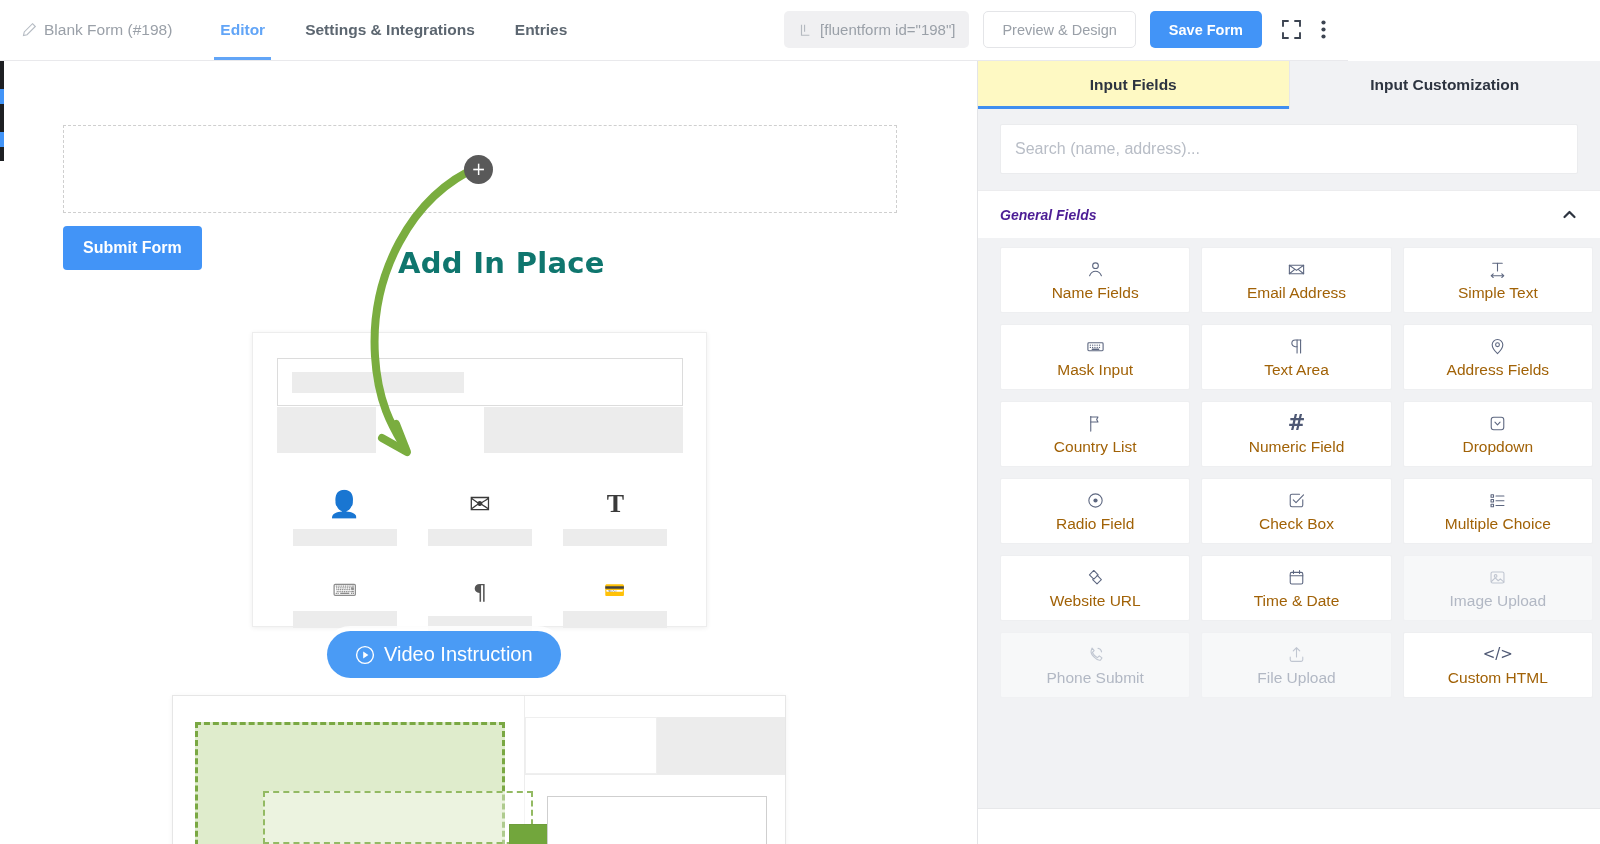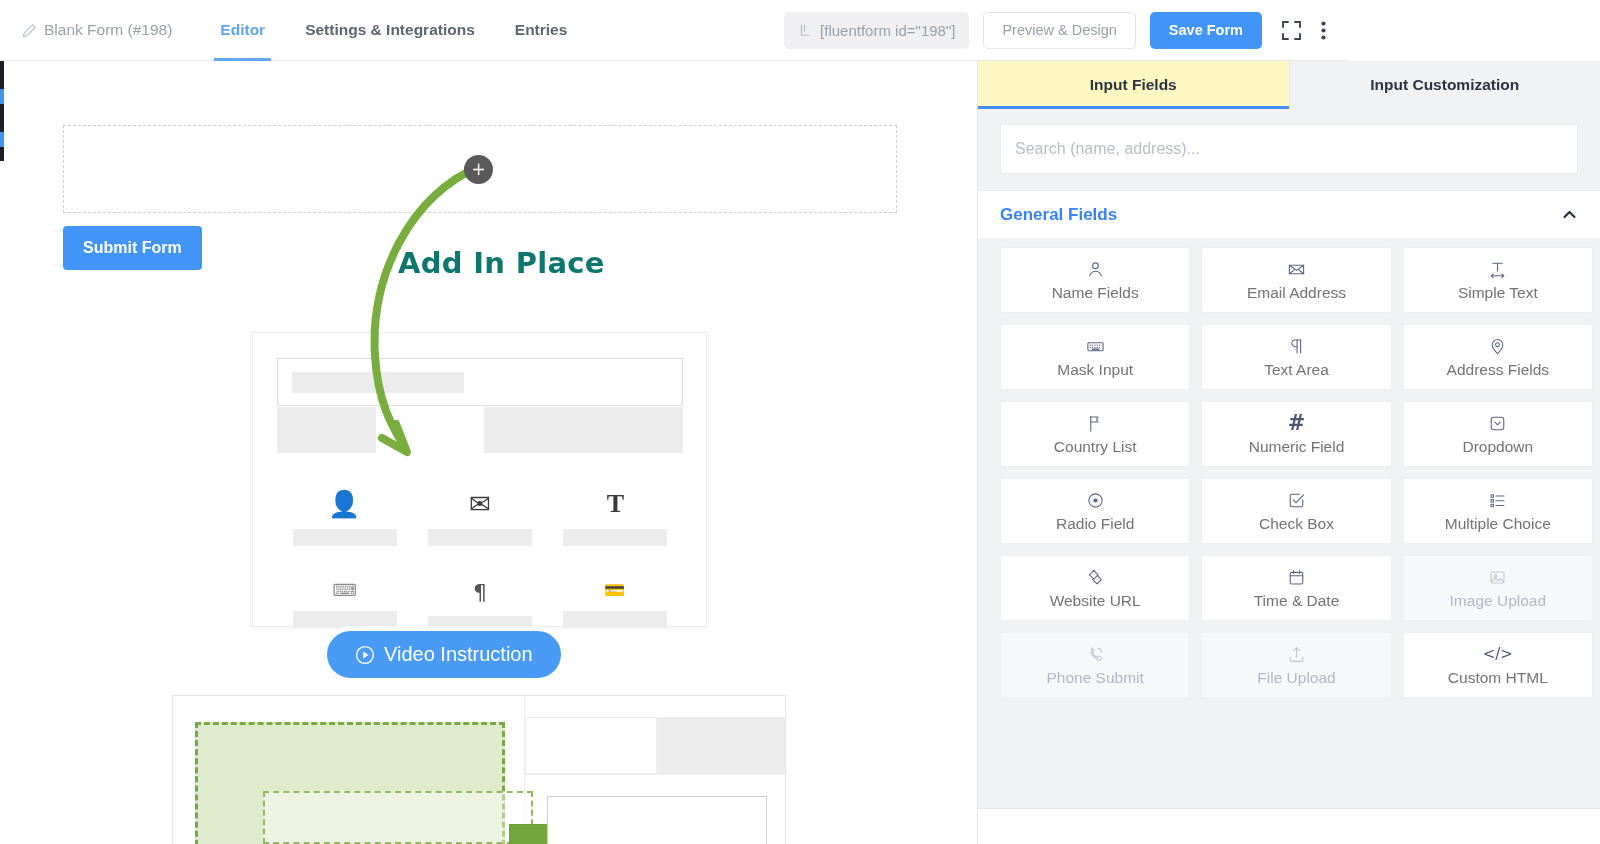--- a/index.html
+++ b/index.html
@@ -12,21 +12,21 @@
     -webkit-font-smoothing: antialiased;
   }
 
   
   #app { position: relative; width: 1600px; height: 844px; background:#fff; }
 
   #header {
     position: absolute; top:0; left:0; width:1348px; height:61px;
     background:#ffffff;
     border-bottom:1px solid #e9e9ec;
-    display:flex; align-items:center;
+    display:flex; align-items:flex-end;
   }
   #header-left { display:flex; align-items:center; height:61px; padding-left:22px; }
 
   .form-title {
     display:flex; align-items:center; gap:7px;
     font-size:15.5px; color:#9aa0a8; font-weight:400; white-space:nowrap;
   }
   .pencil-ico { width:15px; height:15px; display:block; color:#b6bcc4; }
 
   .nav-tabs { display:flex; align-items:center; height:61px; margin-left:28px; }
@@ -192,40 +192,40 @@
     border:1px solid #ebecee; border-radius:2px;
     padding:0 14px; font-size:16px; color:#394150;
     font-family:"Liberation Sans", sans-serif; outline:none;
   }
   .search-input::placeholder { color:#b8bdc6; }
 
   .section-head {
     background:#fff; height:48px; display:flex; align-items:center;
     padding:0 22px; border-top:1px solid #ececee;
   }
-  .section-title { font-size:17px; font-weight:bold; color:#3b82f6; }
+  .section-title { font-size:14px; font-weight:bold; color:#4c1d95;font-style:italic; }
   .section-chev { margin-left:auto; width:17px; height:17px; color:#2d3440; cursor:pointer; }
 
   .fields-area { background:#f1f2f4; padding:9px 0 0 0; height:569px; }
   .fields-grid {
     display:grid;
     grid-template-columns: repeat(3, 1fr);
     gap:11px 11px;
     padding:0 7px 0 22px;
   }
   .field-cell {
     background:#ffffff; border:1px solid #eeeff1; border-radius:2px;
     height:66px; display:flex; flex-direction:column;
     align-items:center; justify-content:center; gap:6px;
     cursor:pointer; user-select:none;
   }
   .field-cell.disabled { background:#f7f8f9; border-color:#f0f1f3; cursor:default; }
   .field-ico { height:20px; display:flex; align-items:center; justify-content:center; color:#5d6780; }
   .field-ico svg { display:block; }
-  .field-label { font-size:15.5px; color:#737373; line-height:1; }
+  .field-label { font-size:15.5px; color:#a16207; line-height:1; }
   .field-cell.disabled .field-label { color:#b2b8c4; }
   .field-cell.disabled .field-ico { color:#c0c6d1; }
   .glyph { font-family:"DejaVu Sans", sans-serif; font-size:19px; line-height:1; color:#4e5874; }
 
   #panel-bottom-white {
     position:absolute; left:0; bottom:0; width:623px; height:36px;
     background:#fff; border-top:1px solid #e7e8ea;
   }
 </style>
 </head>

